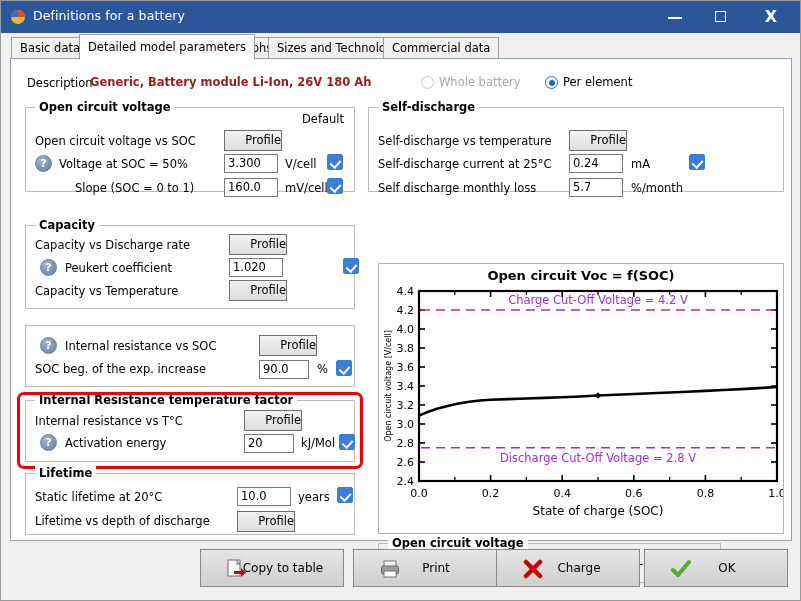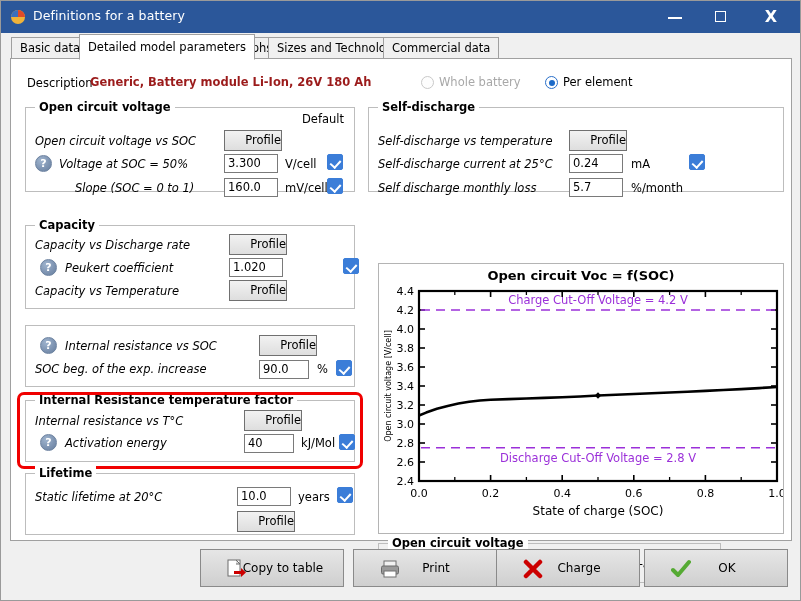--- a/index.html
+++ b/index.html
@@ -117,21 +117,21 @@
     white-space: nowrap;
   }
   .hl-box {
     position: absolute;
     box-sizing: border-box;
     border: 3px solid #f00000;
     border-radius: 7px;
     pointer-events: none;
   }
 
-  .lbl { position: absolute; font-size: 11.5px; white-space: nowrap; font-style: italic; }
+  .lbl { position: absolute; font-size: 11.5px; white-space: nowrap; }
   .unit { position: absolute; font-size: 11.5px; white-space: nowrap; }
 
   .qicon {
     position: absolute; width: 17px; height: 17px; border-radius: 50%;
     background: radial-gradient(circle at 35% 30%, #9fb4ce 0%, #7f95b3 55%, #667e9e 100%);
     border: 1px solid #6c82a0;
     box-sizing: border-box;
   }
   .qicon::after {
     content: "?";
@@ -342,34 +342,35 @@
     </div>
 
     <div class="group" style="left:14px; top:341px; width:330px; height:62px;">
       <div class="gtitle">Internal Resistance temperature factor</div>
 
       <div class="lbl" style="left:9px; top:13px;">Internal resistance vs T°C</div>
       <div class="btn-profile" style="left:218px; top:9px;">Profile</div>
 
       <div class="qicon" style="left:14px; top:33px;"></div>
       <div class="lbl" style="left:39px; top:35px;">Activation energy</div>
-      <div class="tbox" style="left:218px; top:33px; width:50px;">40</div>
+      <div class="tbox" style="left:218px; top:33px; width:50px;">20</div>
       <div class="unit" style="left:275px; top:35px;">kJ/Mol</div>
       <div class="cbox" style="left:313px; top:33px;"></div>
     </div>
     <div class="hl-box" style="left:6px; top:333px; width:346px; height:77px;"></div>
 
     <div class="group" style="left:14px; top:414px; width:330px; height:62px;">
       <div class="gtitle">Lifetime</div>
 
       <div class="lbl" style="left:9px; top:16px;">Static lifetime at 20°C</div>
       <div class="tbox" style="left:211px; top:13px; width:54px;">10.0</div>
       <div class="unit" style="left:272px; top:16px;">years</div>
       <div class="cbox" style="left:311px; top:13px;"></div>
 
+      <div class="lbl" style="left:9px; top:40px;">Lifetime vs depth of discharge</div>
       <div class="btn-profile" style="left:211px; top:37px;">Profile</div>
     </div>
 
     <div class="chartbox">
       <div class="chart-title">Open circuit Voc = f(SOC)</div>
       <svg id="chart-svg" width="404" height="250" viewBox="0 0 404 250" style="position:absolute; left:0; top:19px;">
           <rect x="40" y="8" width="358" height="190" fill="#fff" stroke="#000" stroke-width="2.2"></rect>
           <line x1="40" y1="198" x2="46" y2="198" stroke="#000" stroke-width="1.6"></line>
           <line x1="398" y1="198" x2="392" y2="198" stroke="#000" stroke-width="1.6"></line>
           <text x="35" y="202" text-anchor="end" font-size="11" font-family="&quot;DejaVu Sans&quot;,&quot;Liberation Sans&quot;,sans-serif" fill="#000">2.4</text>

